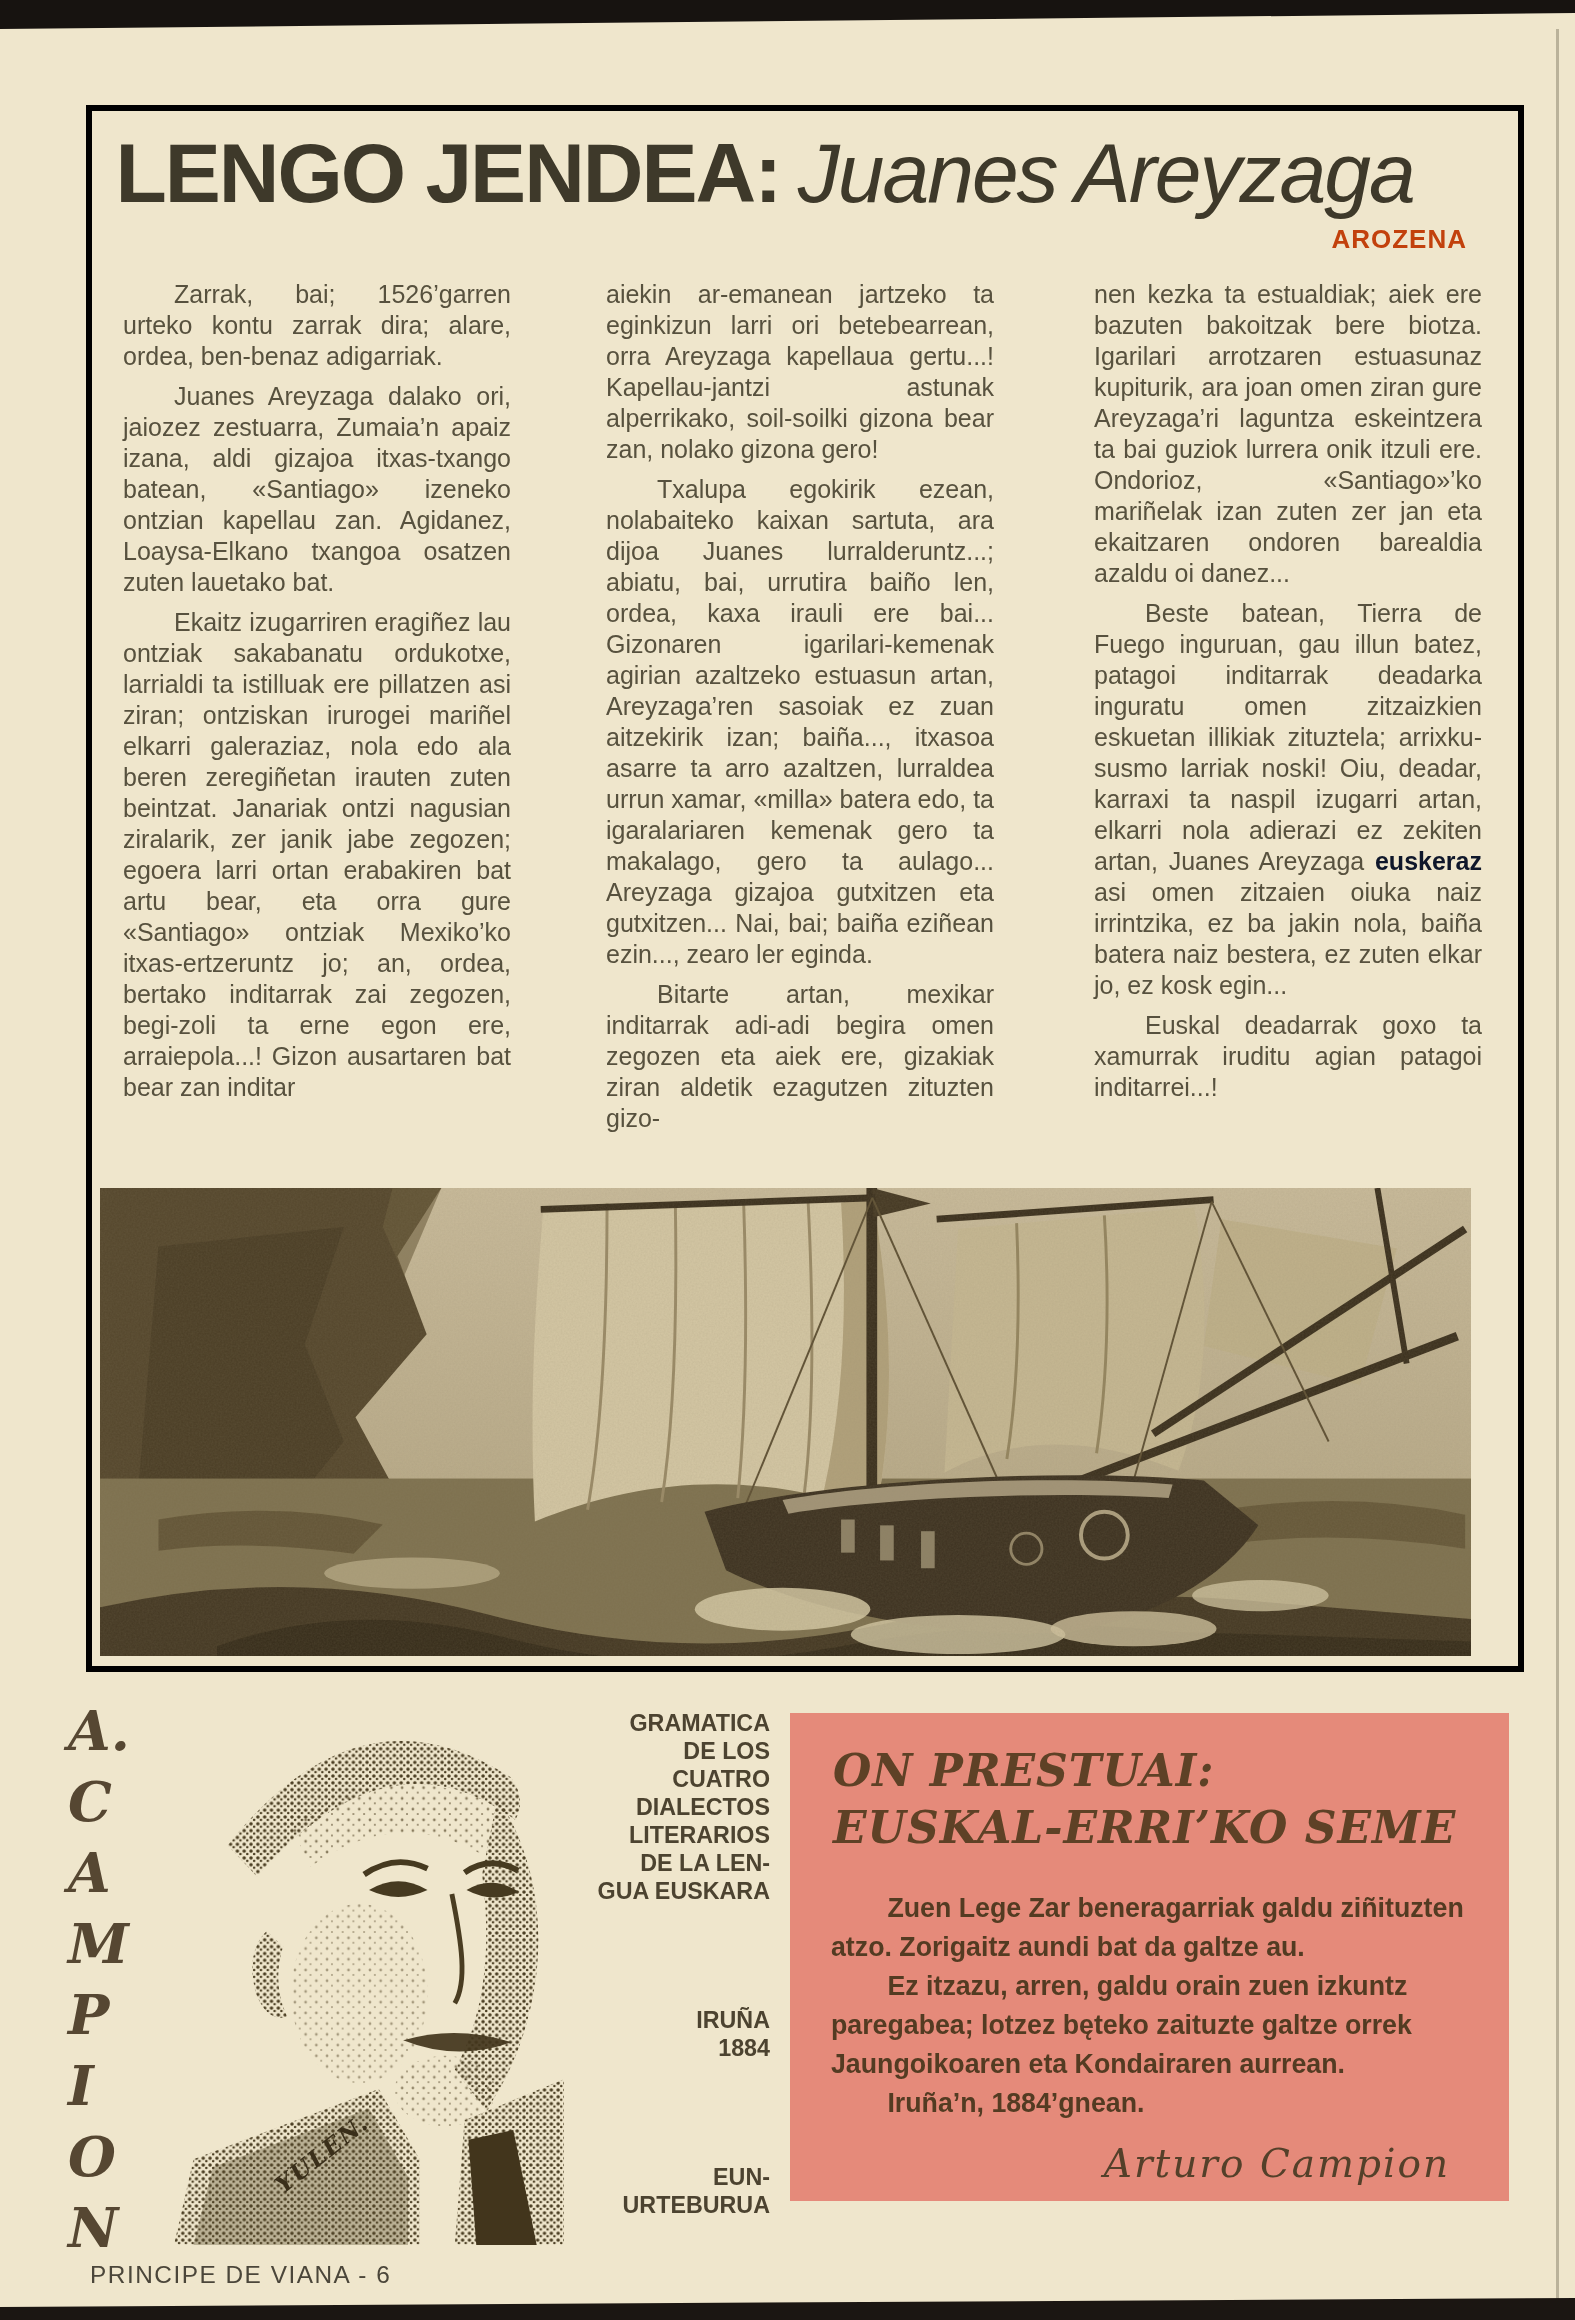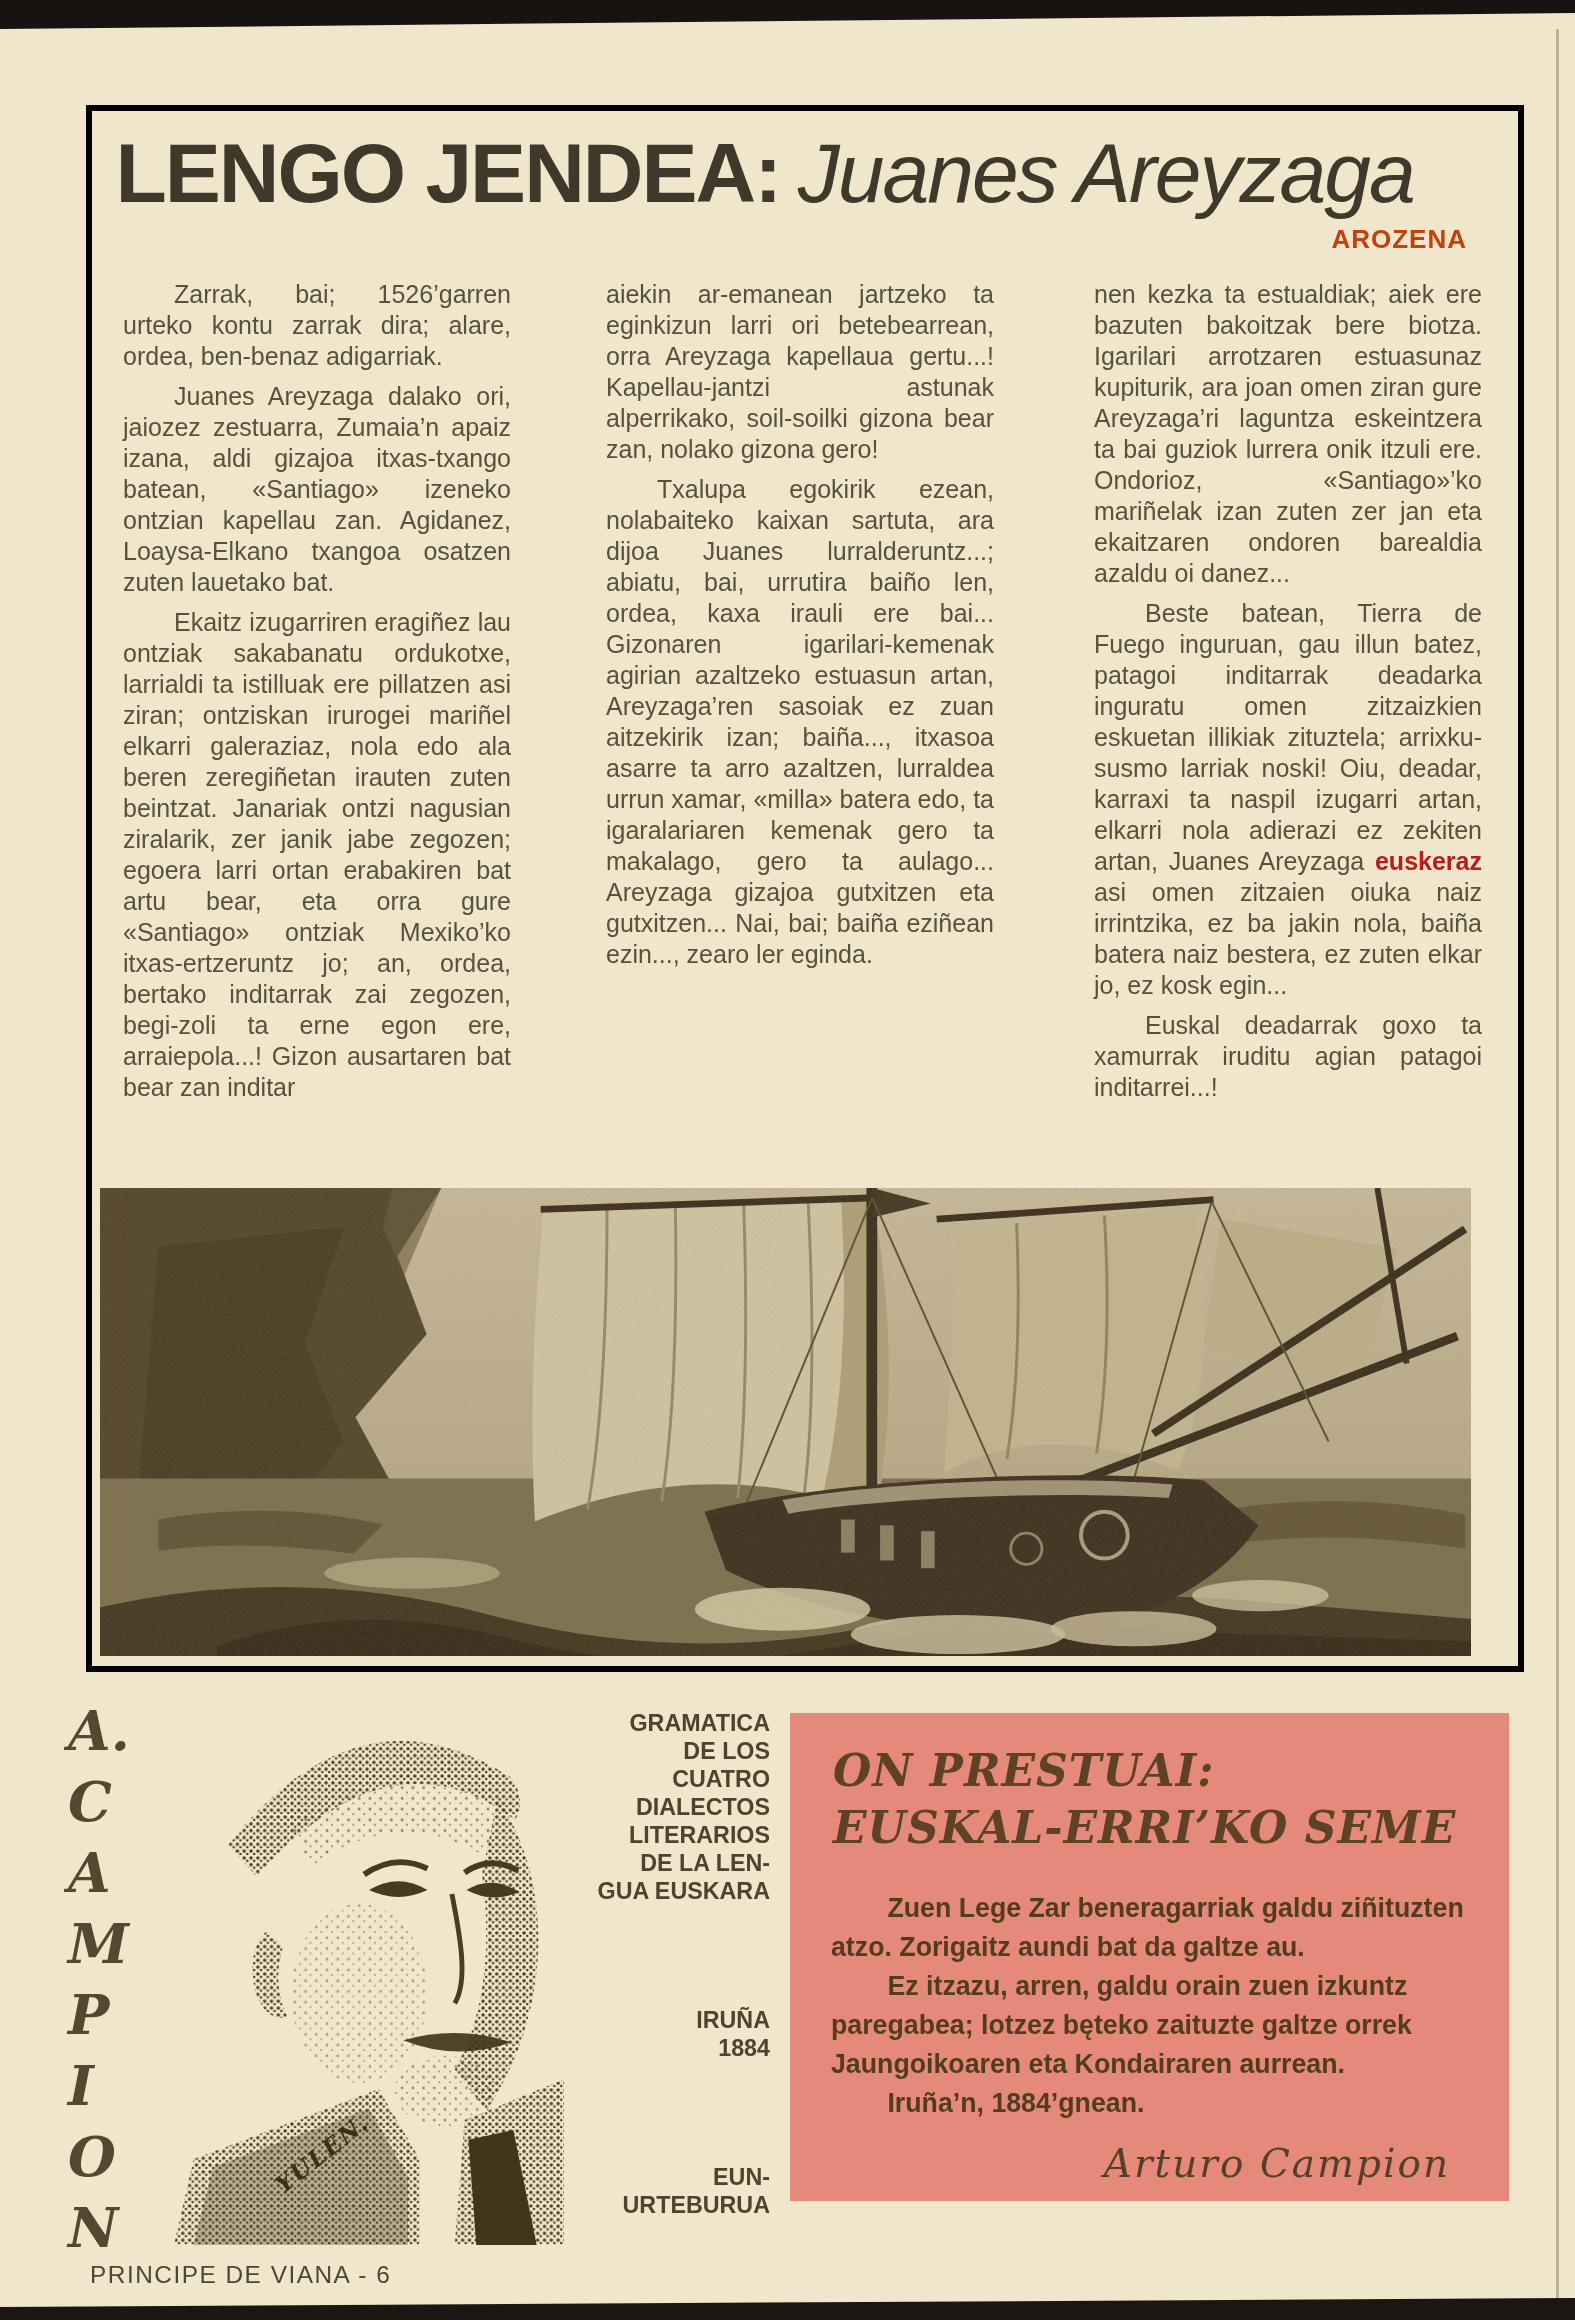--- a/index.html
+++ b/index.html
@@ -23,21 +23,21 @@
     font-size:84px;letter-spacing:-2px;color:#3e392a;}
   .title .t-main{font-weight:bold;}
   .title .t-italic{font-style:italic;font-weight:normal;margin-left:17.6px;}
   .byline{position:absolute;right:51px;top:113px;font-size:26px;font-weight:bold;
     letter-spacing:1px;color:#c2410c;}
 
   .col{position:absolute;top:168px;width:388px;font-size:25px;line-height:31px;
     text-align:justify;color:#57513e;}
   .col p{margin:0 0 8.8px 0;text-indent:51px;}
   .col p.cont{text-indent:0;}
-  .col b{font-weight:bold;color:#b91c1c;}
+  .col b{font-weight:bold;color:#0f172a;}
   .c1{left:31px;} .c2{left:514px;} .c3{left:1002px;}
 
   
   .photo{position:absolute;left:7.8px;top:1077px;width:1371px;height:468px;
     background:#c3b493;overflow:hidden;}
   .photo svg{display:block;width:100%;height:100%;}
 
   
   .vname{position:absolute;left:68px;top:1695px;width:107px;
     font-family:"DejaVu Serif","Liberation Serif",serif;font-style:italic;font-weight:bold;
@@ -79,20 +79,21 @@
     <div class="byline">AROZENA</div>
 
     <div class="col c1">
       <p>Zarrak, bai; 1526’garren urteko kontu zarrak dira; alare, ordea, ben-benaz adigarriak.</p>
       <p>Juanes Areyzaga dalako ori, jaiozez zestuarra, Zumaia’n apaiz izana, aldi gizajoa itxas-txango batean, «Santiago» izeneko ontzian kapellau zan. Agidanez, Loaysa-Elkano txangoa osatzen zuten lauetako bat.</p>
       <p>Ekaitz izugarriren eragiñez lau ontziak sakabanatu ordukotxe, larrialdi ta istilluak ere pillatzen asi ziran; ontziskan irurogei mariñel elkarri galeraziaz, nola edo ala beren zeregiñetan irauten zuten beintzat. Janariak ontzi nagusian ziralarik, zer janik jabe zegozen; egoera larri ortan erabakiren bat artu bear, eta orra gure «Santiago» ontziak Mexiko’ko itxas-ertzeruntz jo; an, ordea, bertako inditarrak zai zegozen, begi-zoli ta erne egon ere, arraiepola...! Gizon ausartaren bat bear zan inditar</p>
     </div>
     <div class="col c2">
       <p class="cont">aiekin ar-emanean jartzeko ta eginkizun larri ori betebearrean, orra Areyzaga kapellaua gertu...! Kapellau-jantzi astunak alperrikako, soil-soilki gizona bear zan, nolako gizona gero!</p>
       <p>Txalupa egokirik ezean, nolabaiteko kaixan sartuta, ara dijoa Juanes lurralderuntz...; abiatu, bai, urrutira baiño len, ordea, kaxa irauli ere bai... Gizonaren igarilari-kemenak agirian azaltzeko estuasun artan, Areyzaga’ren sasoiak ez zuan aitzekirik izan; baiña..., itxasoa asarre ta arro azaltzen, lurraldea urrun xamar, «milla» batera edo, ta igaralariaren kemenak gero ta makalago, gero ta aulago... Areyzaga gizajoa gutxitzen eta gutxitzen... Nai, bai; baiña eziñean ezin..., zearo ler eginda.</p>
+      <p>Bitarte artan, mexikar inditarrak adi-adi begira omen zegozen eta aiek ere, gizakiak ziran aldetik ezagutzen zituzten gizo-</p>
     </div>
     <div class="col c3">
       <p class="cont">nen kezka ta estualdiak; aiek ere bazuten bakoitzak bere biotza. Igarilari arrotzaren estuasunaz kupiturik, ara joan omen ziran gure Areyzaga’ri laguntza eskeintzera ta bai guziok lurrera onik itzuli ere. Ondorioz, «Santiago»’ko mariñelak izan zuten zer jan eta ekaitzaren ondoren barealdia azaldu oi danez...</p>
       <p><span>Beste batean, Tierra de Fuego inguruan, gau illun batez, patagoi inditarrak deadarka inguratu omen zitzaizkien eskuetan illikiak zituztela; arrixku-susmo larriak noski! Oiu, deadar, karraxi ta naspil izugarri artan, elkarri nola adierazi ez zekiten artan, Juanes Areyzaga </span><b>euskeraz</b><span> asi omen zitzaien oiuka naiz irrintzika, ez ba jakin nola, baiña batera naiz bestera, ez zuten elkar jo, ez kosk egin...</span></p>
       <p>Euskal deadarrak goxo ta xamurrak iruditu agian patagoi inditarrei...!</p>
     </div>
 
     <div class="photo">
       <svg viewBox="0 0 1406 480" preserveAspectRatio="none">
         <defs>

